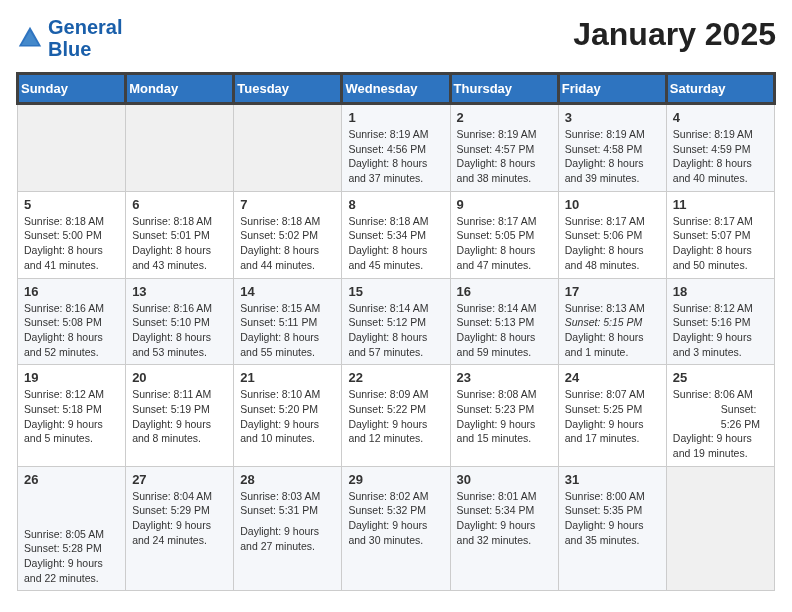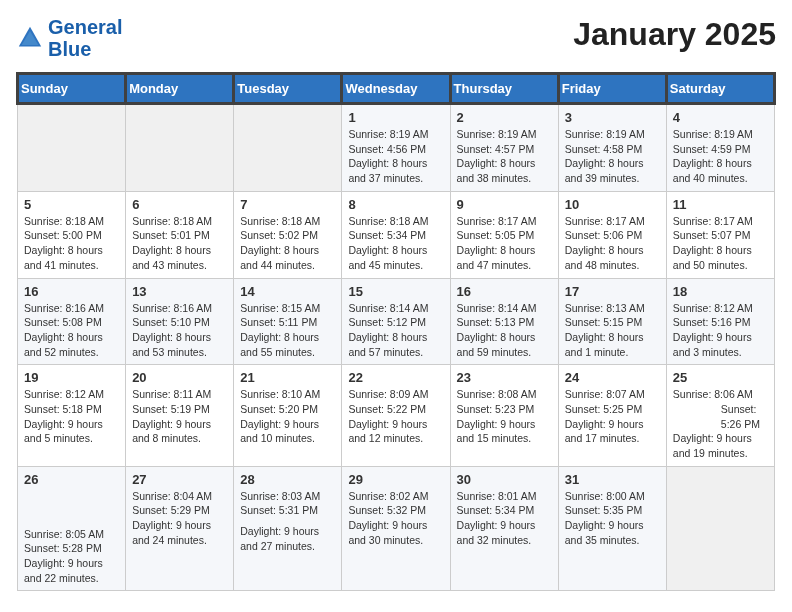--- a/index.html
+++ b/index.html
@@ -215,21 +215,21 @@
         </td>
         <td>
           <span class="day-num">16</span>
           <div style="line-height: 1.4;">Sunrise: 8:14 AM</div>
           <div style="line-height: 1.4;">Sunset: 5:13 PM</div>
           <div style="line-height: 1.4;">Daylight: 8 hours and 59 minutes.</div>
         </td>
         <td>
           <span class="day-num">17</span>
           <div style="line-height: 1.4;">Sunrise: 8:13 AM</div>
-          <div style="line-height: 1.4;">Sunset: 5:15 PM</div>
+          <div style="line-height: 1.4; font-style: italic;">Sunset: 5:15 PM</div>
           <div style="line-height: 1.4;">Daylight: 8 hours and 1 minute.</div>
         </td>
         <td>
           <span class="day-num">18</span>
           <div style="line-height: 1.4;">Sunrise: 8:12 AM</div>
           <div style="line-height: 1.4;">Sunset: 5:16 PM</div>
           <div style="line-height: 1.4;">Daylight: 9 hours and 3 minutes.</div>
         </td>
       </tr>
       <tr>

